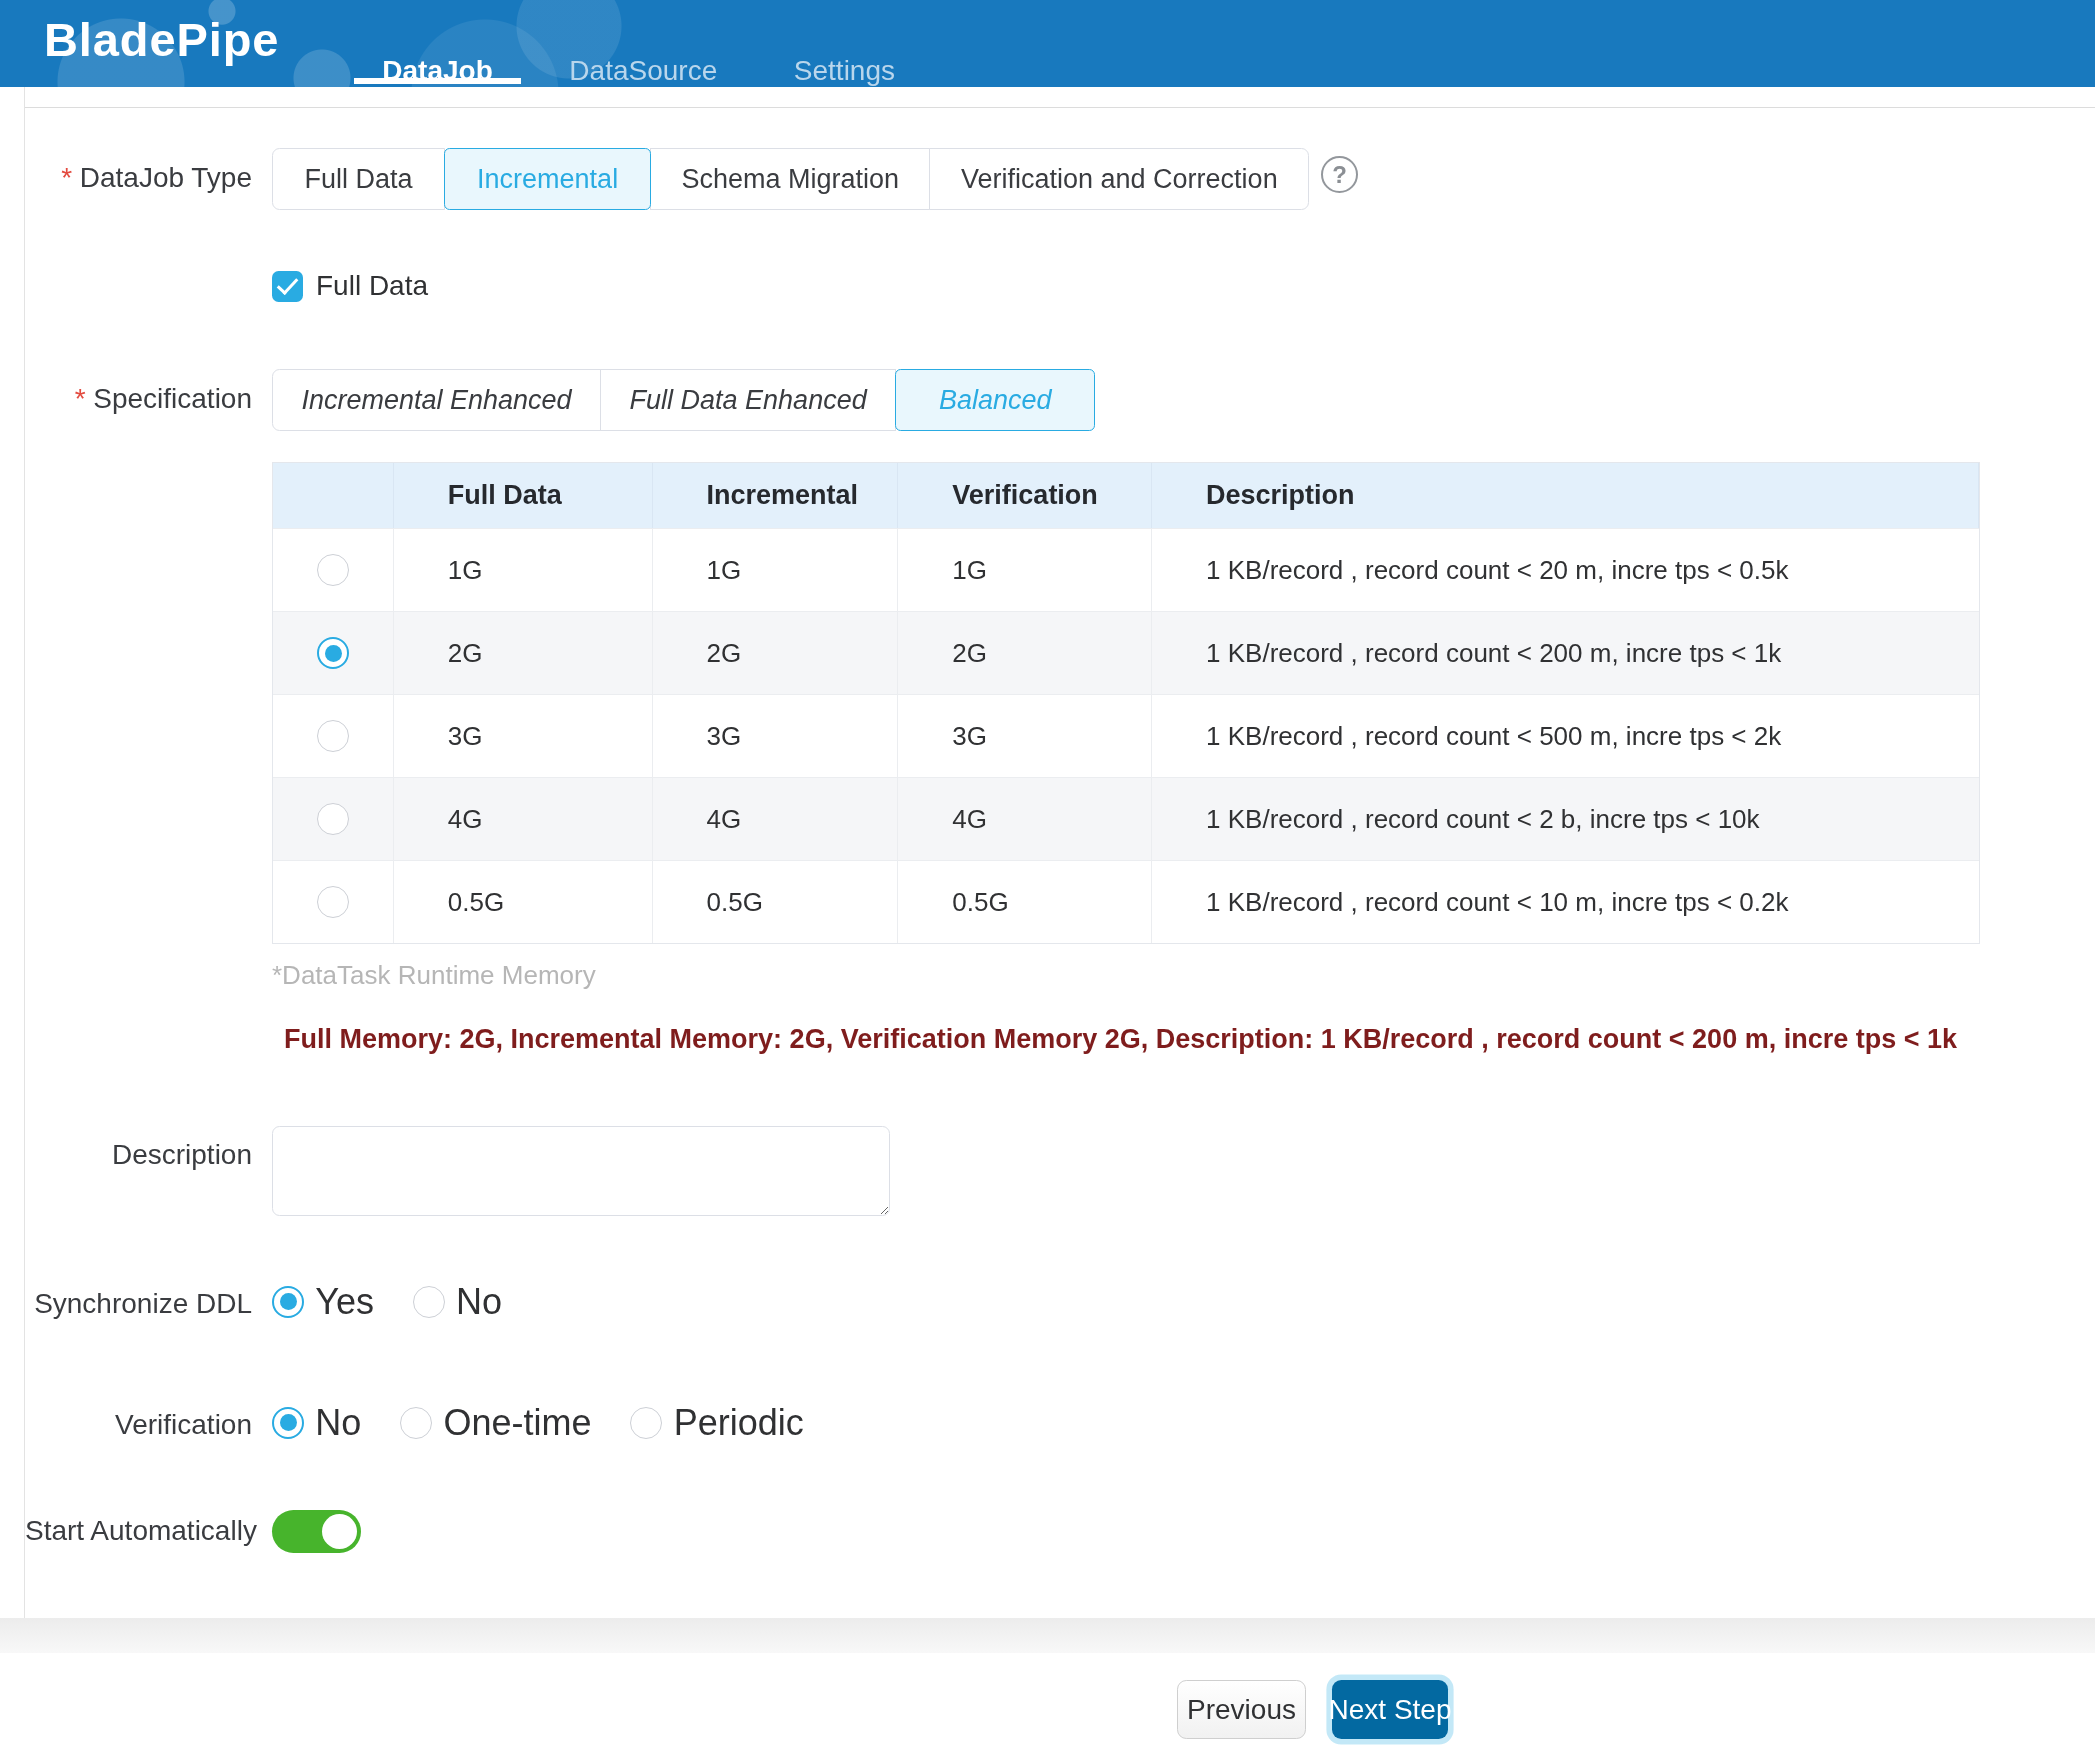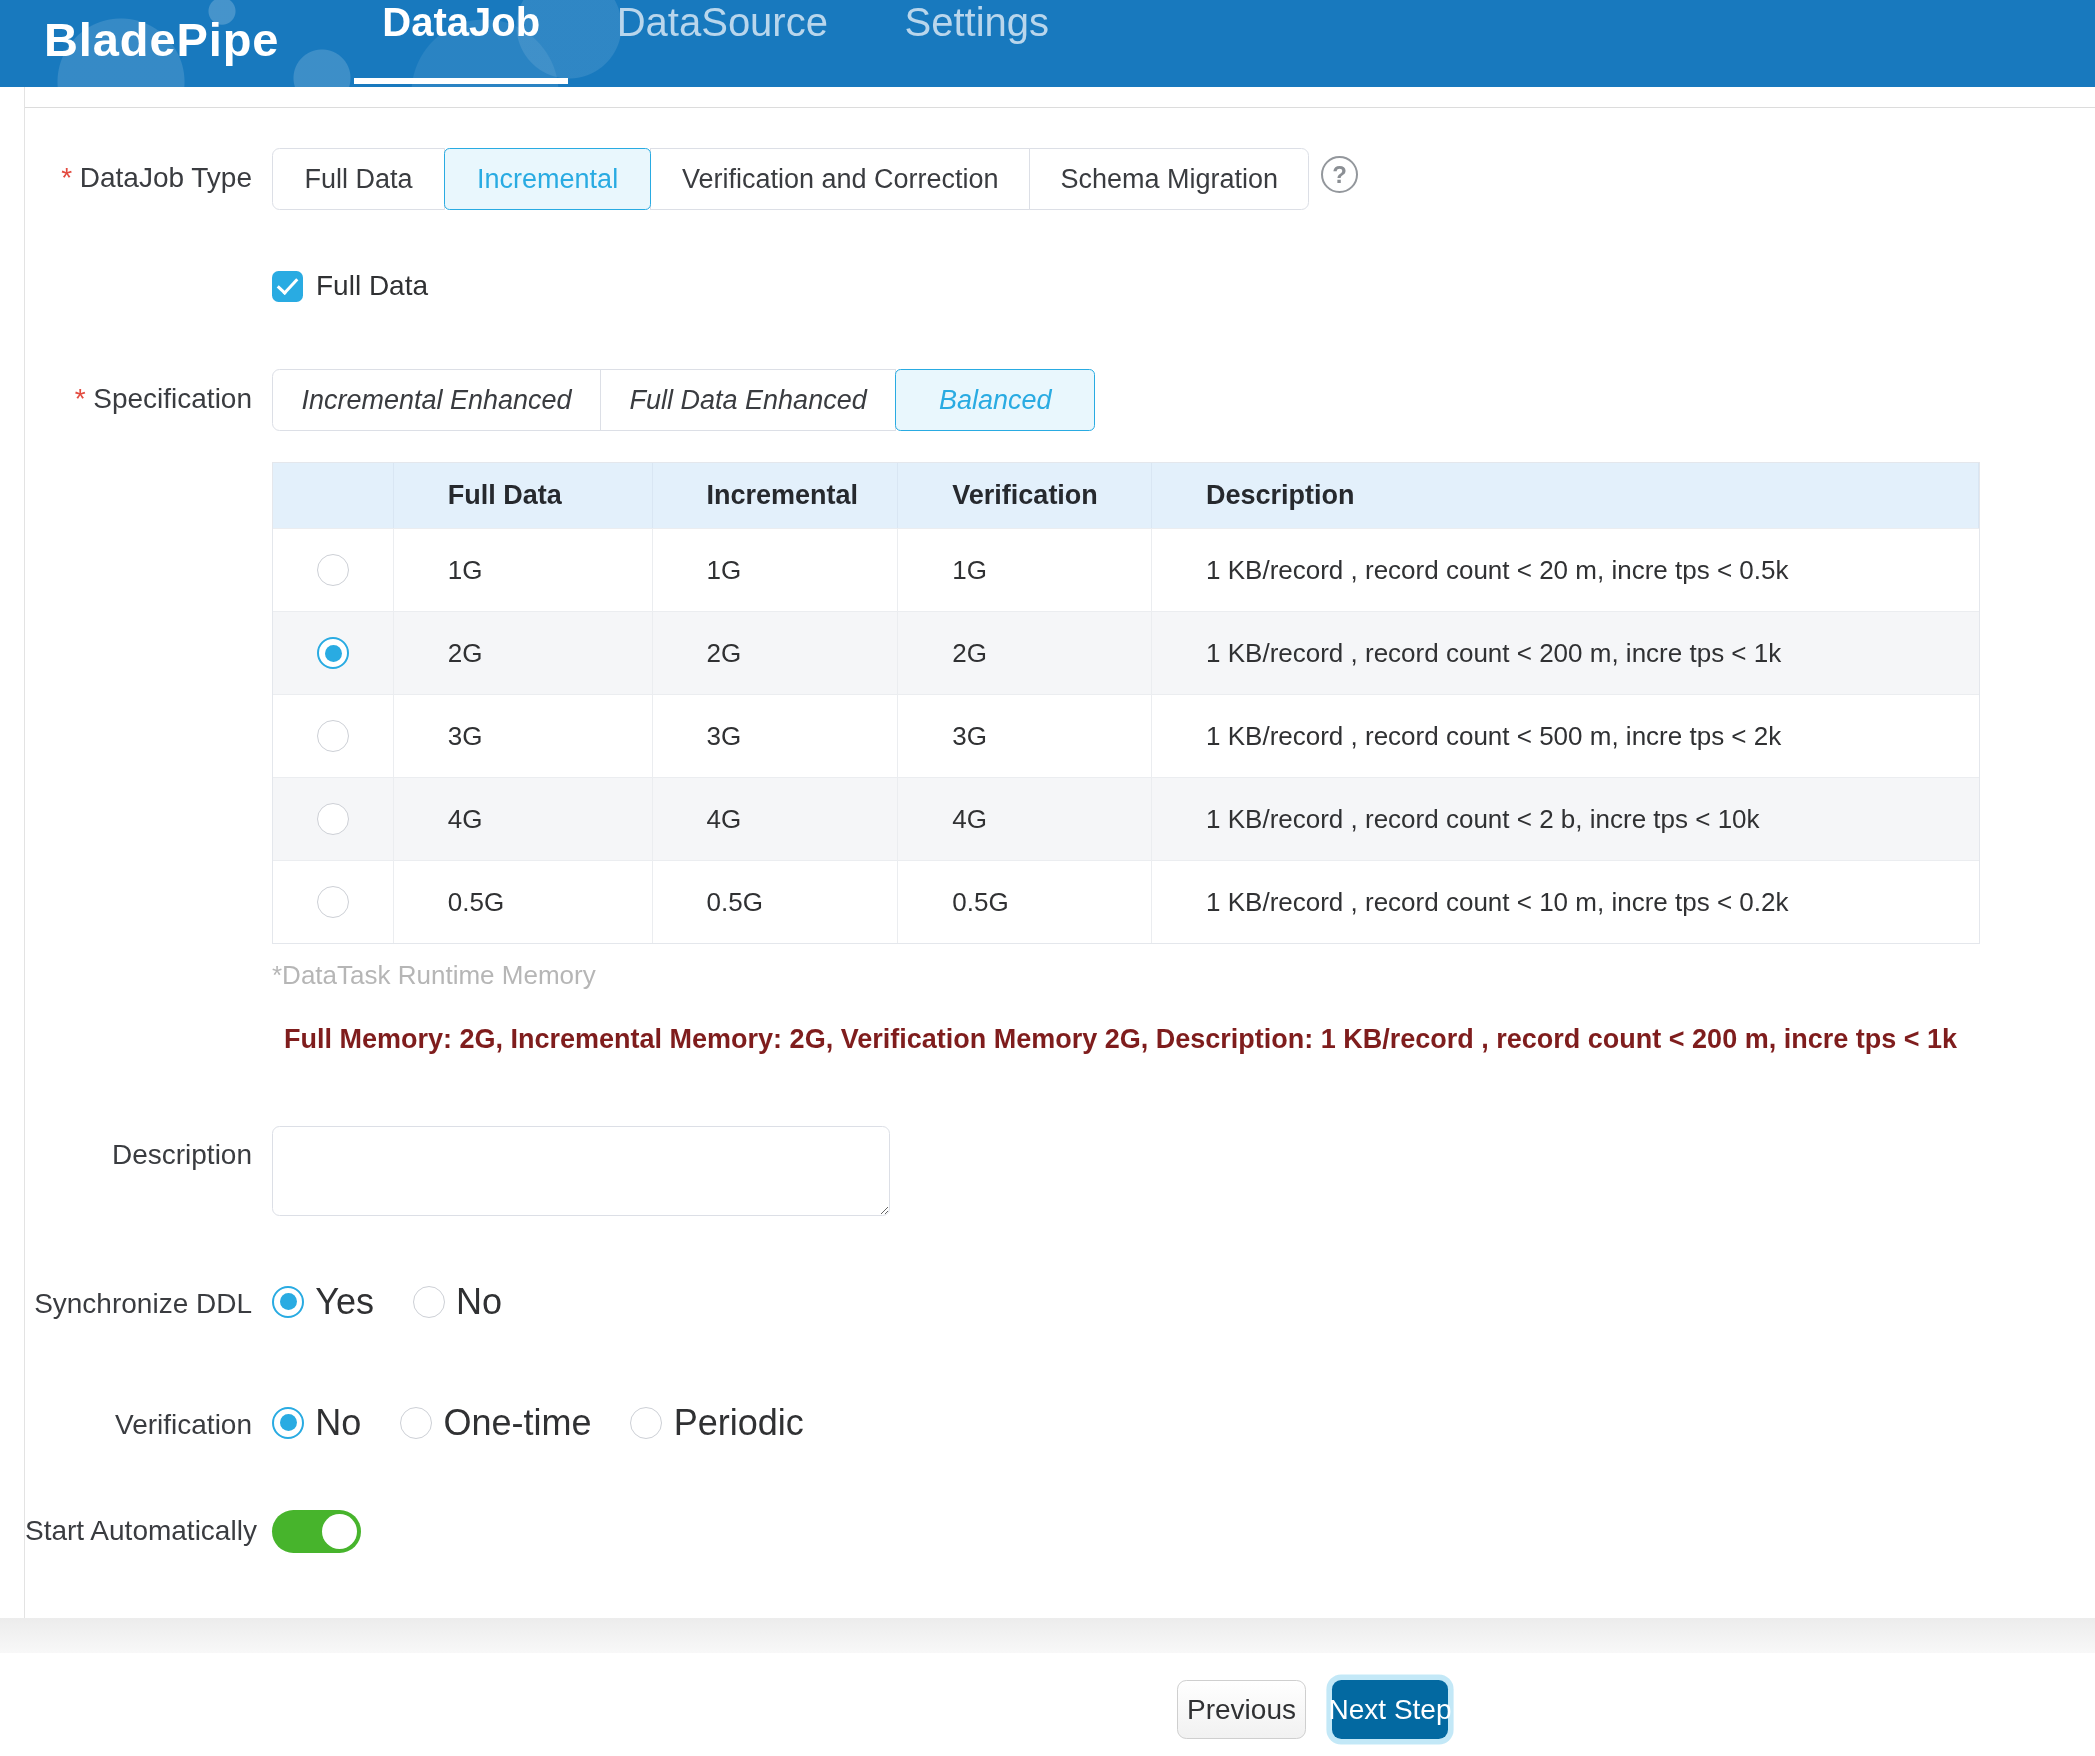--- a/index.html
+++ b/index.html
@@ -10,22 +10,22 @@
   .topnav{position:absolute;top:0;left:0;width:2096px;height:87px;background:#1879be;overflow:hidden;}
   .topnav .bubbles{position:absolute;inset:0;pointer-events:none;
     background-image:
       radial-gradient(circle at 121px 82px, rgba(255,255,255,.13) 0 63px, transparent 64px),
       radial-gradient(circle at 222px 11.2px, rgba(255,255,255,.20) 0 13px, transparent 14px),
       radial-gradient(circle at 322px 78px, rgba(255,255,255,.16) 0 28px, transparent 29px),
       radial-gradient(circle at 569px 26px, rgba(255,255,255,.10) 0 52px, transparent 53px),
       radial-gradient(circle at 485px 93px, rgba(255,255,255,.08) 0 73px, transparent 74px);}
   .brand{position:absolute;left:44px;top:12px;font-size:47px;font-weight:bold;color:#fff;letter-spacing:0.9px;cursor:pointer;}
   .nav-items{position:absolute;left:373px;top:0;height:87px;display:flex;align-items:center;gap:58px;}
-  .nav-item{position:relative;height:87px;display:flex;align-items:flex-start;padding:0 9.3px;
-            font-size:40px;color:#b9d6ec;cursor:pointer;white-space:nowrap;}
+  .nav-item{position:relative;height:87px;display:flex;align-items:flex-end;padding:0 9.3px;
+            font-size:28px;color:#b9d6ec;cursor:pointer;white-space:nowrap;}
   .nav-item.active{color:#fff;font-weight:bold;}
   .nav-item.active::after{content:"";position:absolute;left:-18.6px;right:-18.6px;bottom:2.8px;height:6.5px;background:#fff;}
 
   
   .card{position:absolute;top:87px;left:24px;width:2070px;height:1532px;background:#fff;
         border-left:0.9px solid #e3e3e3;border-bottom:0.9px solid #d9d9d9;}
   .card-divider{position:absolute;top:19.6px;left:0;right:0;height:0.9px;background:#dcdcdc;}
 
   .flabel{position:absolute;left:0;width:227px;text-align:right;font-size:28px;color:#3a3c40;white-space:nowrap;}
   .req{color:#e34b40;margin-right:7.5px;font-size:28px;}
@@ -113,22 +113,22 @@
   </div>
 </div>
 
 <div class="card">
   <div class="card-divider"></div>
 
   <div class="flabel" style="top:75px;"><span class="req">*</span><span>DataJob Type</span></div>
   <div class="seg" style="top:61px;">
     <div class="seg-btn" style="width:173px;">Full Data</div>
     <div class="seg-btn selected" style="width:207px;">Incremental</div>
+    <div class="seg-btn" style="width:280px;">Schema Migration</div>
     <div class="seg-btn" style="width:380px;">Verification and Correction</div>
-    <div class="seg-btn" style="width:280px;">Schema Migration</div>
   </div>
   <div class="help">?</div>
 
   <div class="check-row">
     <span class="checkbox"></span>
     <span class="cb-label">Full Data</span>
   </div>
 
   <div class="flabel" style="top:296px;"><span class="req">*</span><span>Specification</span></div>
   <div class="seg" style="top:282px;font-style:italic;">

